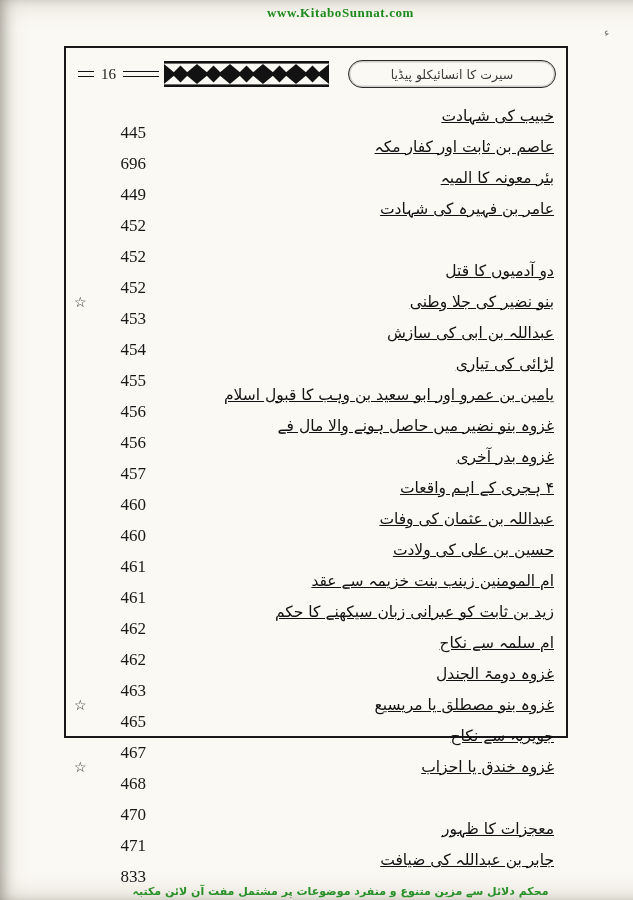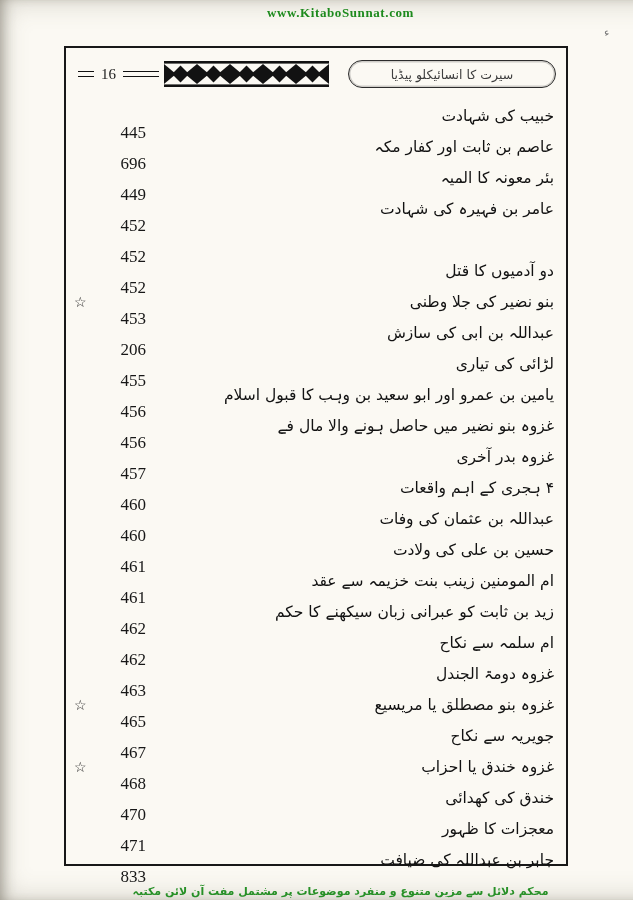--- a/index.html
+++ b/index.html
@@ -11,40 +11,40 @@
                 inset -10px 0 14px -8px rgba(70,64,52,.35);
     padding-left: 48px;
   }
   .site-url {
     position:absolute; top:5px; left:0; width:100%; text-align:center;
     font-family:"Liberation Serif",serif; font-weight:bold; font-size:13px;
     letter-spacing:.6px; color:#1d8a1d;
   }
   .pen-mark { position:absolute; top:26px; right:72px; color:#777; font-size:11px; transform:rotate(-12deg); }
   .frame {
-    position:absolute; left:64px; top:46px; width:504px; height:820px;
+    position:absolute; left:64px; top:46px; width:504px; height:692px;
     border:2px solid #181818; box-sizing:border-box; background:transparent;
   }
   .head { display:flex; align-items:center; height:34px; margin-top:9px; padding:0 10px 0 12px; }
   .rule { height:6px; border-top:1.5px solid #111; border-bottom:1.5px solid #111; box-sizing:border-box; }
   .rule-a { width:16px; margin-right:4px; }
   .rule-b { width:36px; margin:0 5px 0 4px; }
   .pageno { font-family:"Liberation Serif",serif; font-size:15px; color:#1b1b1b; padding:0 3px; }
   .orn { display:block; flex:0 0 auto; }
   .titlebox {
     margin-left:auto; width:206px; height:26px; border:1.5px solid #2c2c2c; border-radius:14px;
     box-shadow: inset 0 0 0 1.5px rgba(44,44,44,.22);
     display:flex; align-items:center; justify-content:center;
     color:#3d3d3d; font-size:12.5px;
   }
   .toc { margin-top:10px; }
   .row { position:relative; height:31px; display:flex; align-items:center; padding:0 12px 0 14px; }
   .star { position:absolute; left:8px; top:50%; transform:translateY(-54%); font-size:14px; color:#1f1f1f; }
   .num { width:66px; text-align:right; font-family:"Liberation Serif",serif; font-size:17px; color:#171717; flex:0 0 auto;margin-top:32px; }
-  .title { flex:1; text-align:right; direction:rtl; font-size:15.5px; color:#121212; line-height:1; }
+  .title { flex:1; text-align:right; direction:rtl; font-size:15.5px; color:#121212; line-height:1;text-decoration:underline; }
   .footer {
     position:absolute; bottom:2px; left:0; width:100%; text-align:center; direction:rtl;
     color:#279027; font-weight:bold; font-size:11px;
   }
 </style>
 </head>
 <body>
 
 <div class="scan">
 
@@ -104,21 +104,21 @@
     <span class="num">452</span>
     <span class="title">دو آدمیوں کا قتل</span>
   </div>
         <div class="row">
     <span class="star">☆</span>
     <span class="num">453</span>
     <span class="title">بنو نضیر کی جلا وطنی</span>
   </div>
         <div class="row">
 
-    <span class="num">206</span>
+    <span class="num">454</span>
     <span class="title">عبداللہ بن ابی کی سازش</span>
   </div>
         <div class="row">
 
     <span class="num">455</span>
     <span class="title">لڑائی کی تیاری</span>
   </div>
         <div class="row">
 
     <span class="num">456</span>
@@ -180,21 +180,20 @@
     <span class="title">جویریہ سے نکاح</span>
   </div>
         <div class="row">
     <span class="star">☆</span>
     <span class="num">468</span>
     <span class="title">غزوہ خندق یا احزاب</span>
   </div>
         <div class="row">
 
     <span class="num">470</span>
-    <span class="title">خندق کی کھدائی</span>
   </div>
         <div class="row">
 
     <span class="num">471</span>
     <span class="title">معجزات کا ظہور</span>
   </div>
         <div class="row">
 
     <span class="num">833</span>
     <span class="title">جابر بن عبداللہ کی ضیافت</span>

